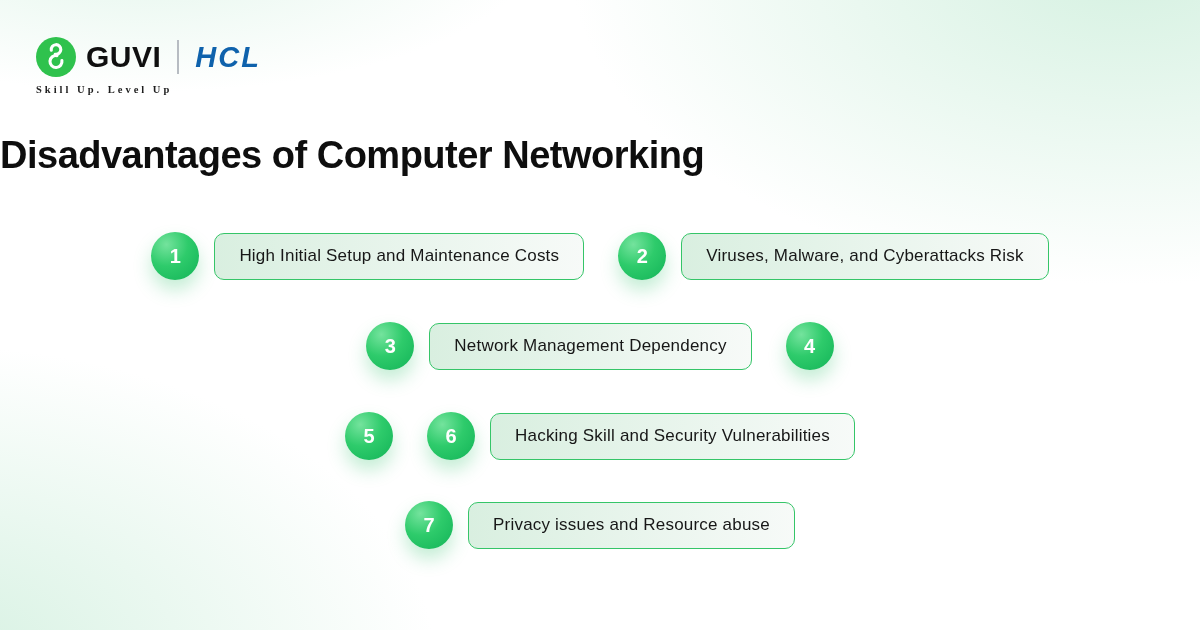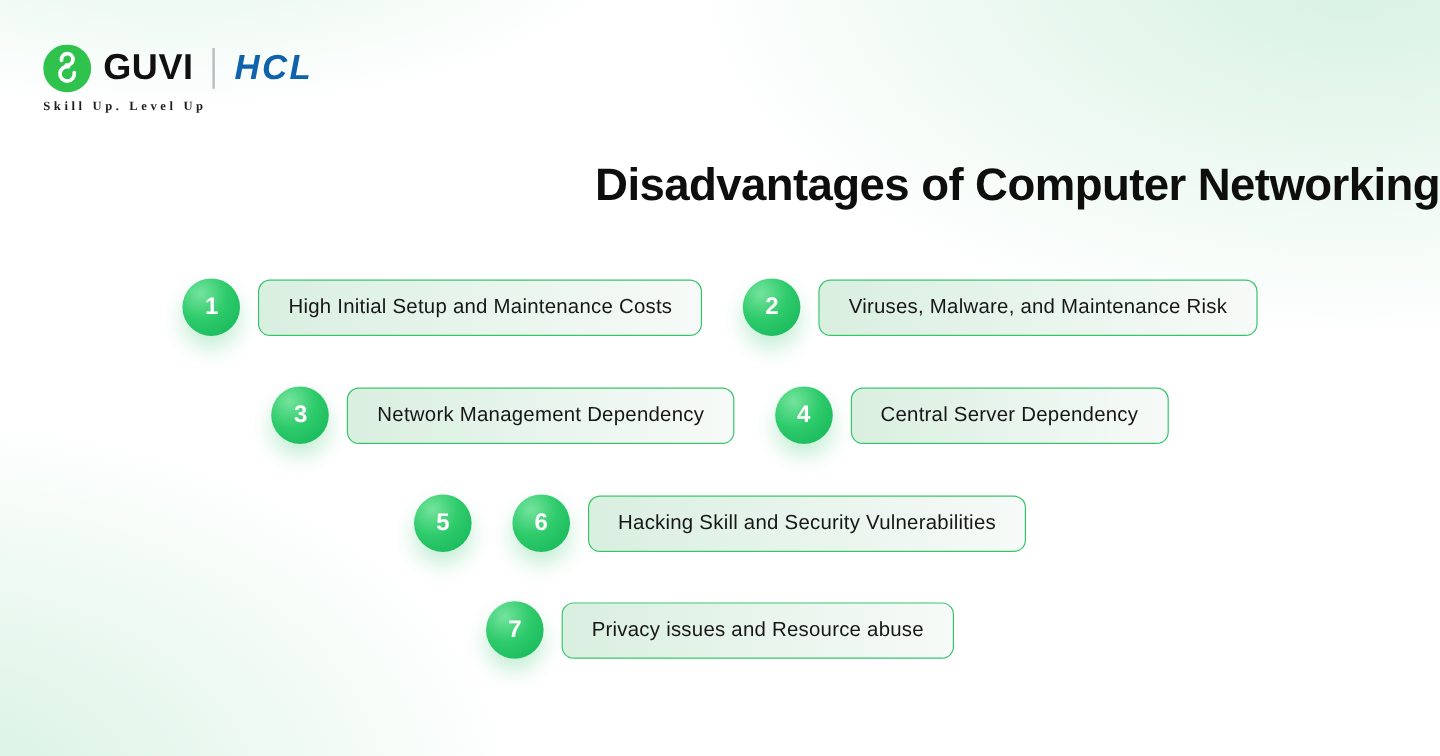--- a/index.html
+++ b/index.html
@@ -30,21 +30,21 @@
   .logo-row{display:flex;align-items:center;gap:10px;}
   .logo-badge{width:40px;height:40px;flex:0 0 auto;}
   .guvi-word{font-size:30px;font-weight:700;letter-spacing:.5px;color:#101010;}
   .logo-divider{width:2px;height:34px;background:#b7bcc2;margin:0 6px;}
   .hcl-word{font-size:29px;font-weight:700;font-style:italic;letter-spacing:2px;color:var(--hcl-blue);}
   .tagline{margin-top:7px;font-size:10.5px;font-weight:700;letter-spacing:3px;color:#1e1e1e;white-space:nowrap;font-family:Liberation Serif, serif;}
 
   
   .page-title{
     position:absolute;top:134px;left:0;width:100%;
-    text-align:right;font-size:38px;font-weight:700;
+    text-align:left;font-size:38px;font-weight:700;
     letter-spacing:-.5px;color:#0e0e0e;
   }
 
   
   .row{
     position:absolute;left:0;width:100%;height:48px;
     display:flex;justify-content:center;align-items:center;gap:34px;
   }
   .row-1{top:232px;}
   .row-2{top:322px;}
@@ -91,32 +91,31 @@
 
 <h1 class="page-title">Disadvantages of Computer Networking</h1>
 
 <div class="row row-1">
   <div class="item">
     <div class="num-circle">1</div>
     <div class="pill">High Initial Setup and Maintenance Costs</div>
   </div>
   <div class="item">
     <div class="num-circle">2</div>
-    <div class="pill">Viruses, Malware, and Maintenance Risk</div>
+    <div class="pill">Viruses, Malware, and Cyberattacks Risk</div>
   </div>
 </div>
 
 <div class="row row-2">
   <div class="item">
     <div class="num-circle">3</div>
     <div class="pill">Network Management Dependency</div>
   </div>
   <div class="item">
     <div class="num-circle">4</div>
-    <div class="pill">Central Server Dependency</div>
   </div>
 </div>
 
 <div class="row row-3">
   <div class="item">
     <div class="num-circle">5</div>
   </div>
   <div class="item">
     <div class="num-circle">6</div>
     <div class="pill">Hacking Skill and Security Vulnerabilities</div>

